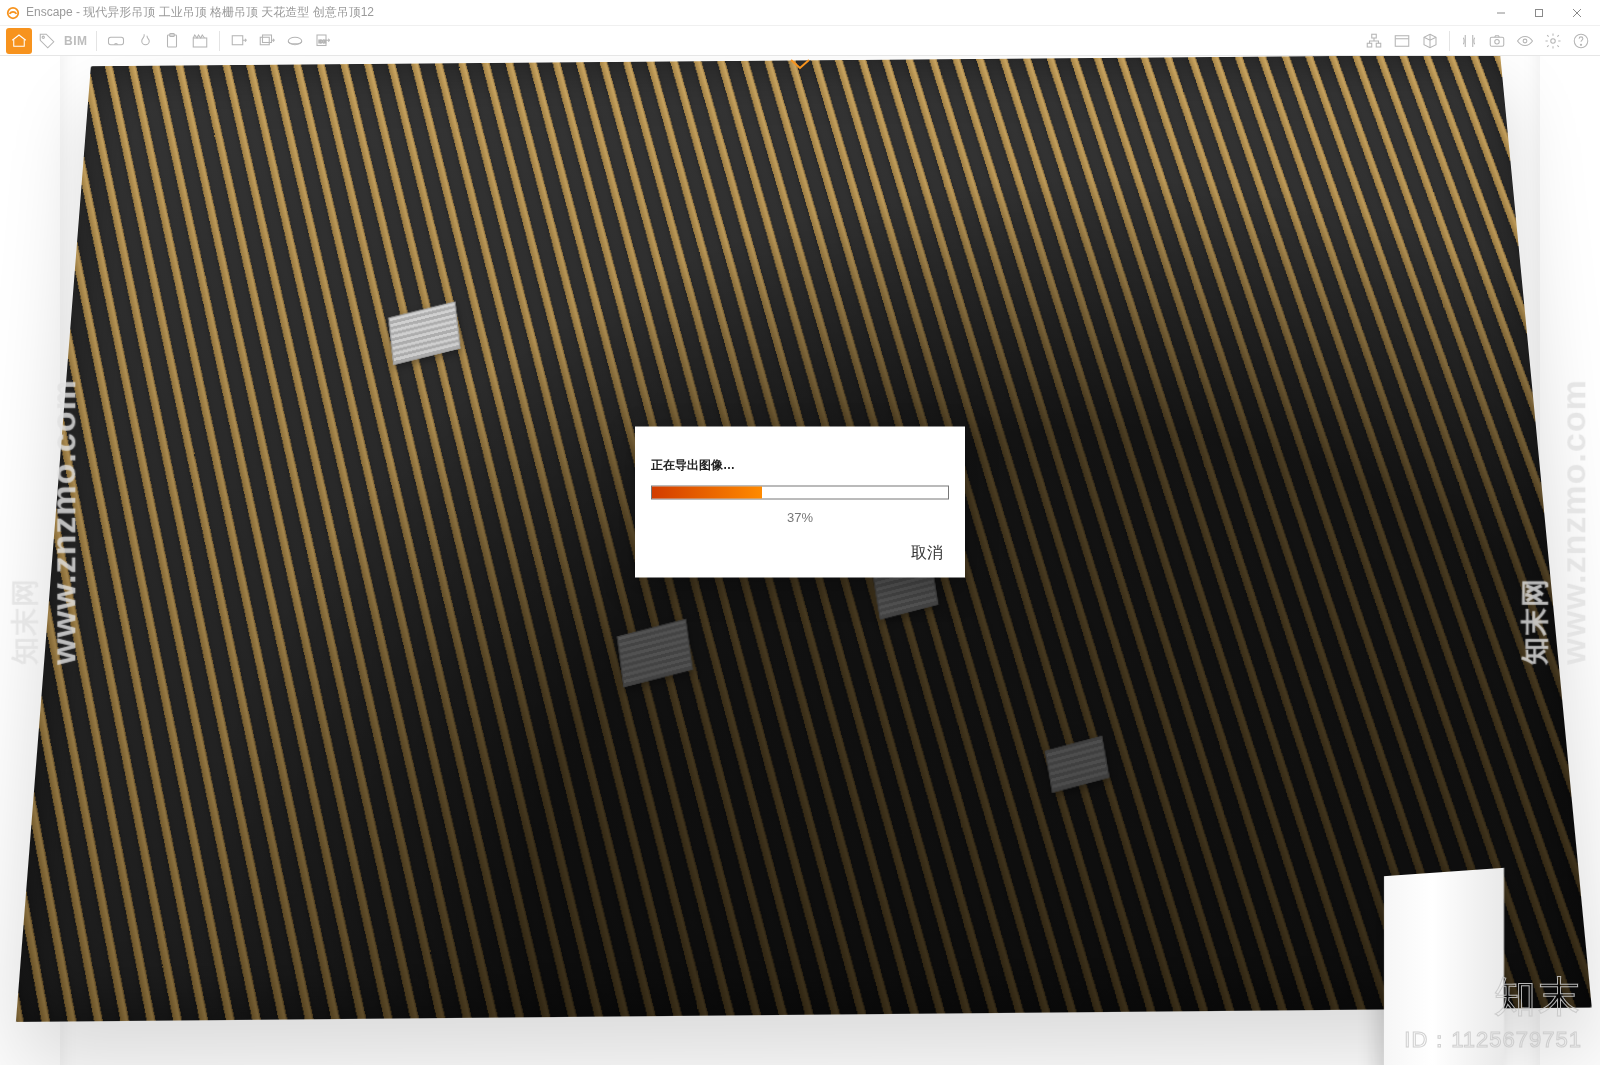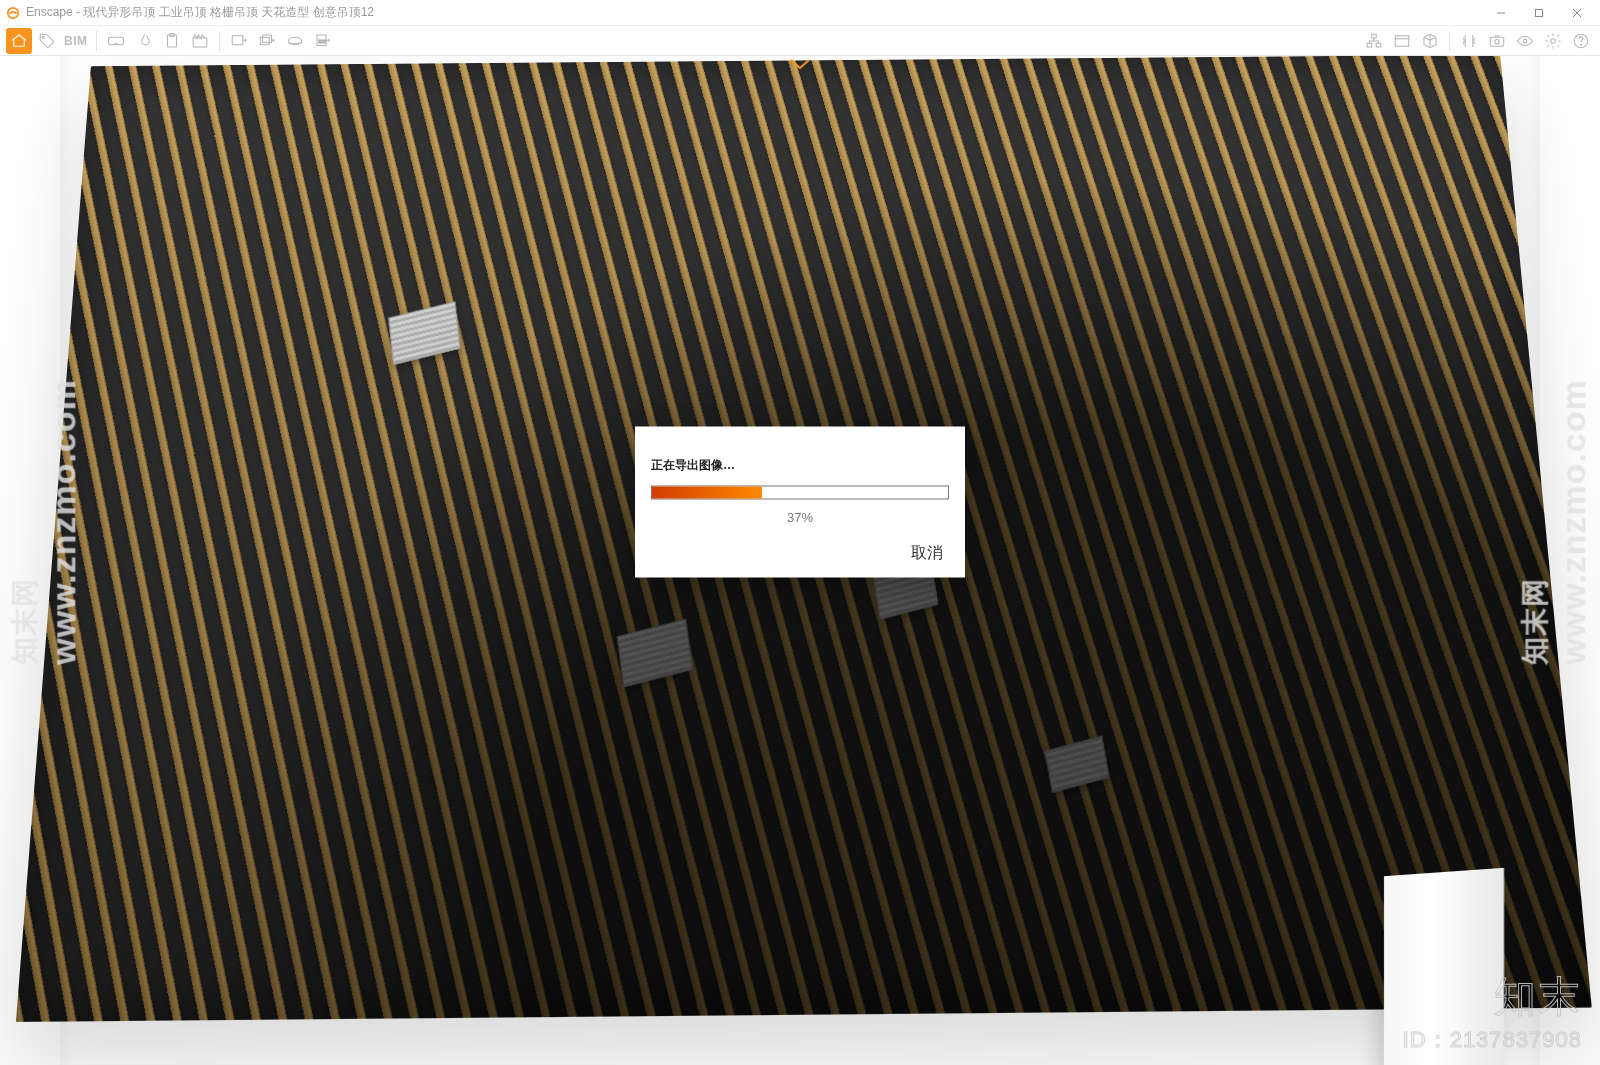--- a/index.html
+++ b/index.html
@@ -338,21 +338,21 @@
     <span class="cn">知末网</span>
     <span>www.znzmo.com</span>
   </div>
   <div class="wm-side right">
     <span class="cn">知末网</span>
     <span>www.znzmo.com</span>
   </div>
 
   <div class="br-watermark">
     <div class="cn">知末</div>
-    <div class="id">ID：2137837908</div>
+    <div class="id">ID：1125679751</div>
   </div>
 
   <div class="dialog">
     <div class="dlg-title">正在导出图像…</div>
     <div class="progress-outer">
       <div class="progress-inner" style="width:37%"></div>
     </div>
     <div class="progress-pct">37%</div>
     <div class="dlg-actions">
       <button class="btn">取消</button>

